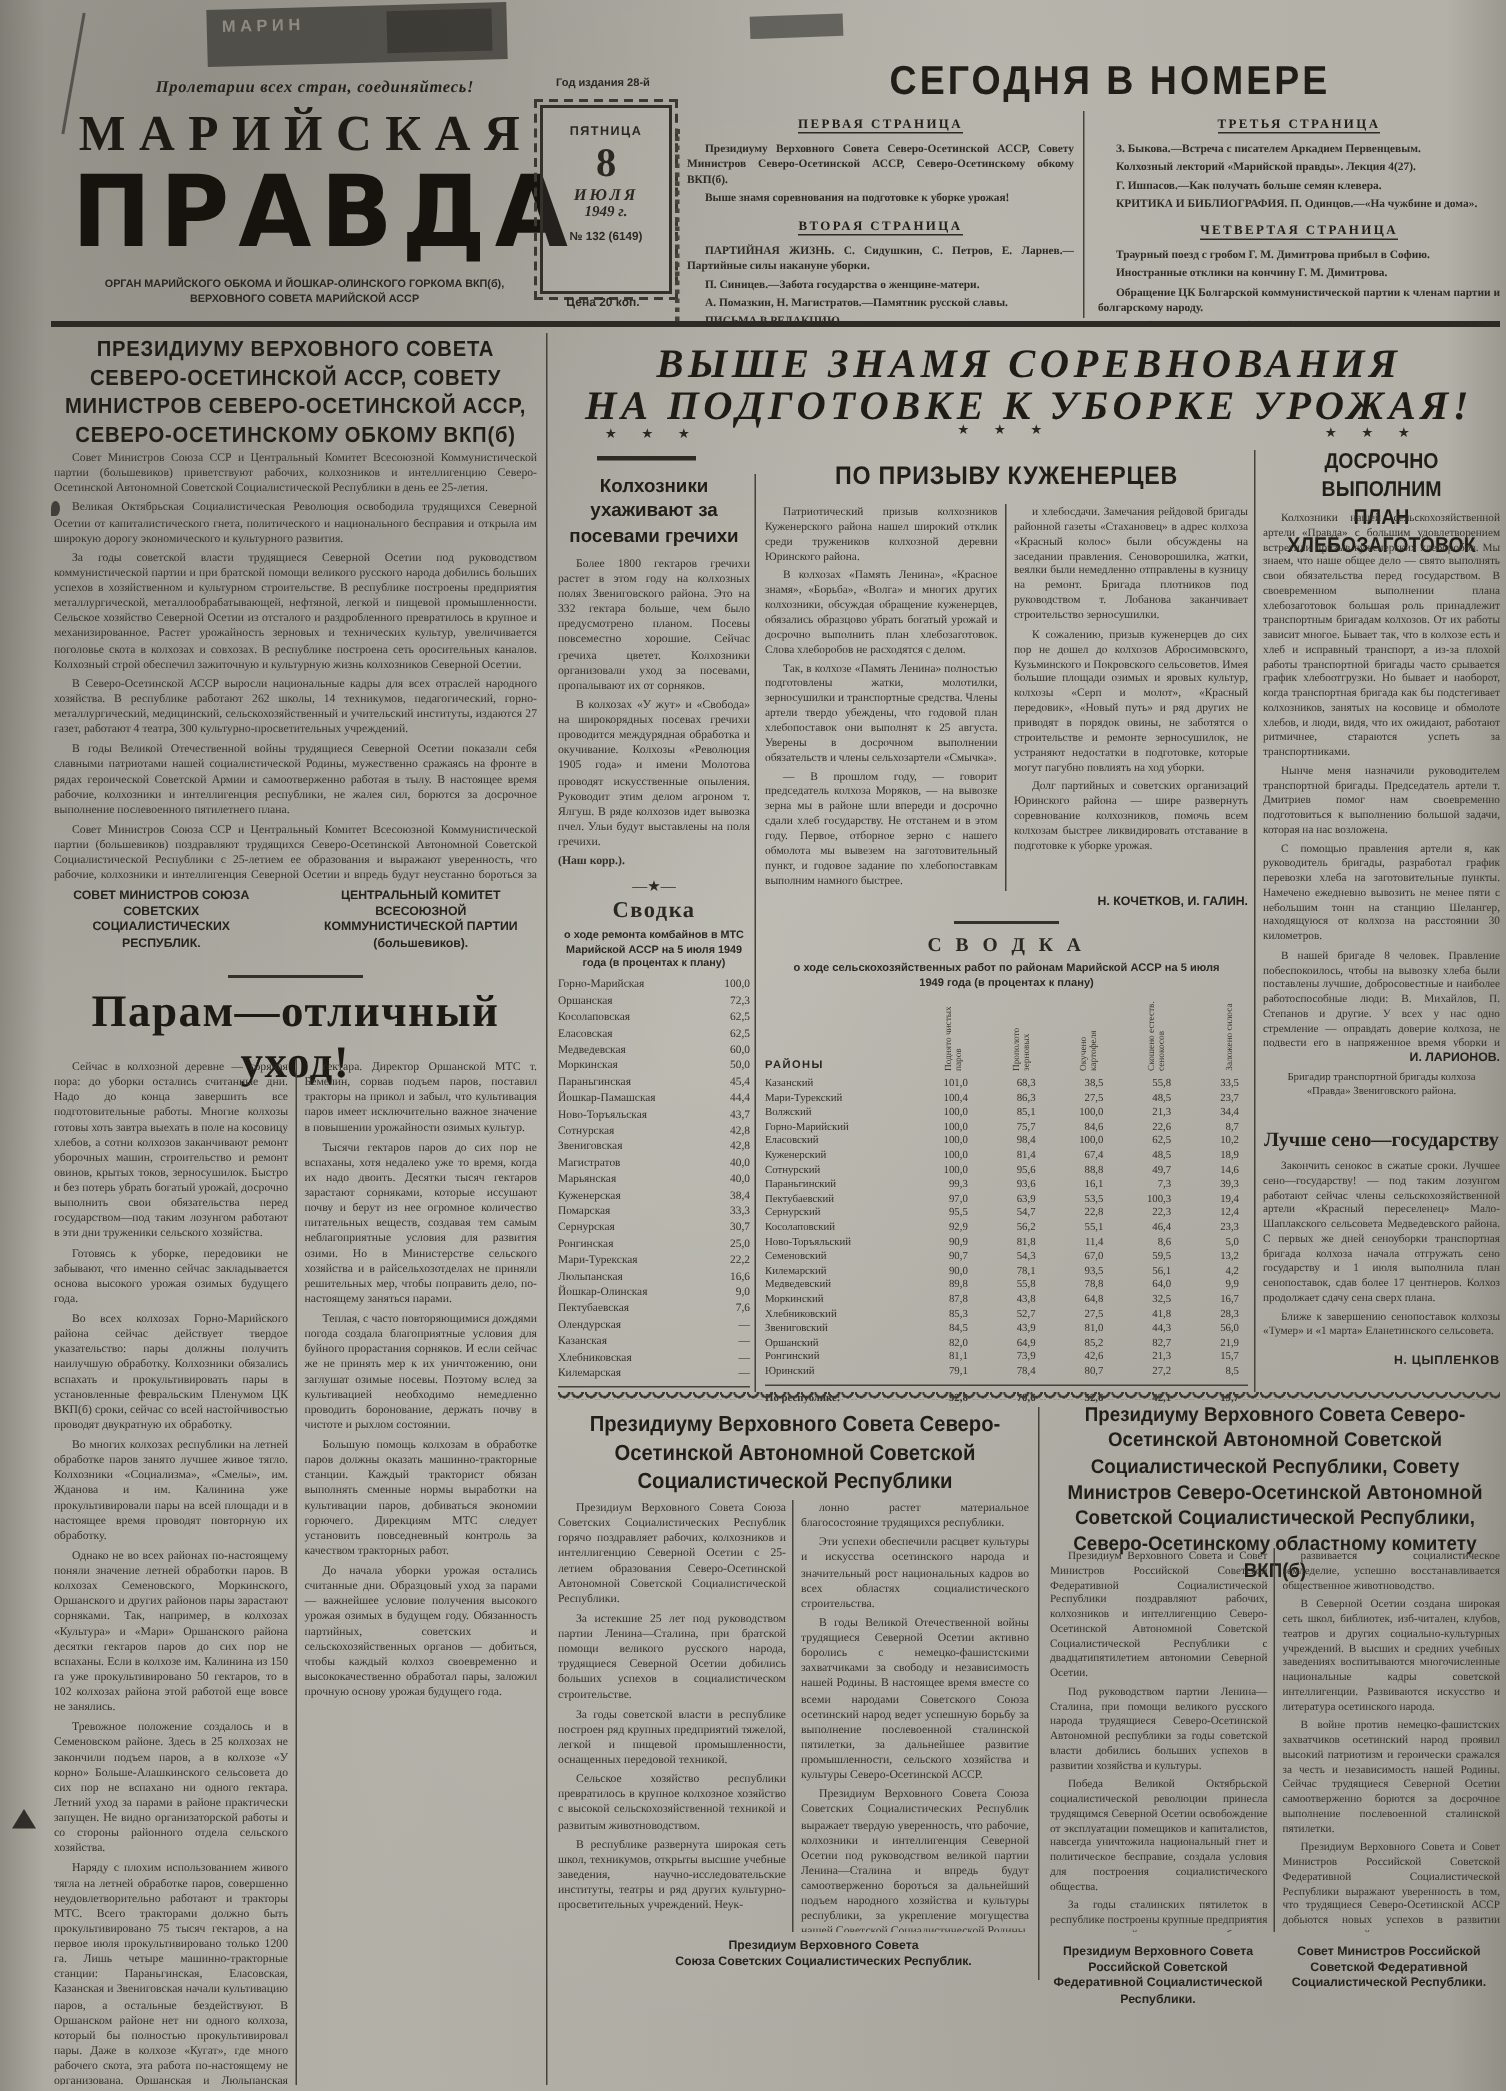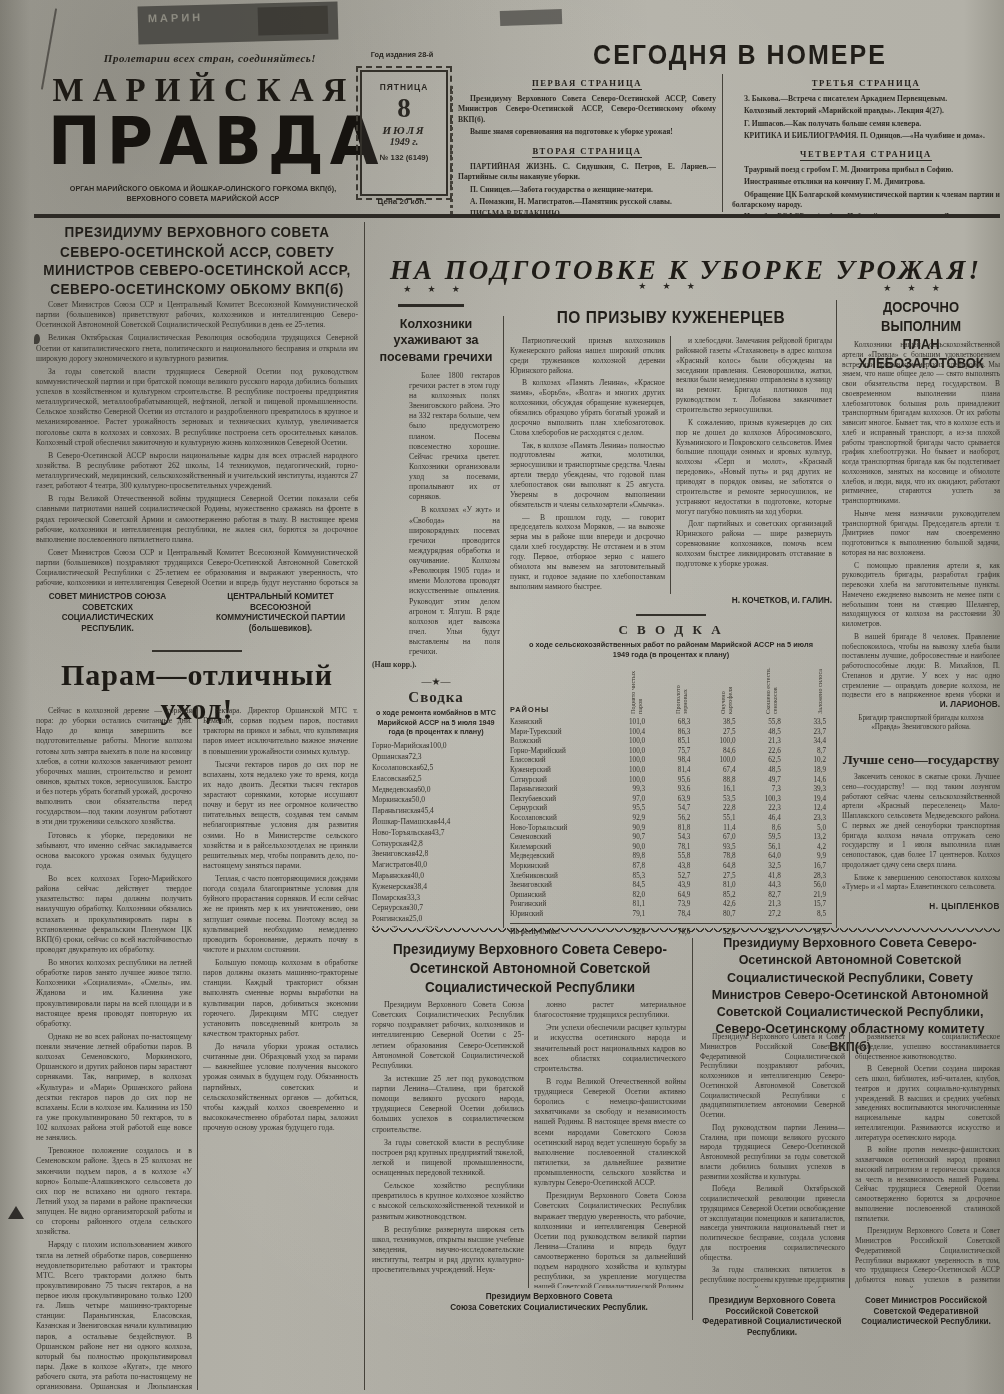--- a/index.html
+++ b/index.html
@@ -26,21 +26,21 @@
   .slogan{font-size:11px;font-style:italic;font-weight:bold;letter-spacing:.5px;color:#24211c;text-align:center;}
   .mast1{font-size:33px;font-weight:bold;letter-spacing:9px;color:#1d1a15;transform:scaleY(1.02);}
   .mast2{font-family:"DejaVu Sans",sans-serif;font-weight:900;font-size:63px;letter-spacing:6px;color:#16130f;transform:scaleY(1.05);line-height:1;}
   .datebox{border:2px solid #33302a;outline:2px dashed #3b3831;outline-offset:2px;background:rgba(255,255,252,.06);}
   .today-item{font-size:7.6px;font-weight:bold;line-height:1.35;text-indent:12px;margin:0 0 2px 0;text-align:justify;color:#2e2b25;}
   .sec-head{display:inline-block;font-size:8.6px;font-weight:bold;letter-spacing:1.6px;border-bottom:1.5px solid #2d2a25;padding-bottom:1px;color:#24211c;}
   .headline-sans{font-weight:bold;color:#211e19;line-height:1.3;}
   .banner{font-style:italic;font-weight:bold;letter-spacing:3px;color:#1f1c17;font-size:27px;line-height:1.1;}
   .stars{font-size:9px;letter-spacing:7px;color:#2b2823;}
   .sig{font-family:"Liberation Sans","DejaVu Sans",sans-serif;font-weight:bold;font-size:8.2px;line-height:1.3;color:#26231e;}
-  .mrow{display:flex;justify-content:flex-start;font-size:7.6px;line-height:10.8px;color:#33302a;}
+  .mrow{display:flex;justify-content:space-between;font-size:7.6px;line-height:10.8px;color:#33302a;}
   .mn{white-space:nowrap;}
   .mv{white-space:nowrap;}
   .drow{display:grid;grid-template-columns:96px repeat(5,1fr);font-size:7.2px;line-height:9.6px;color:#33302a;}
   .drow span:not(:first-child){text-align:right;padding-right:6px;}
   .dhead{display:grid;grid-template-columns:96px repeat(5,1fr);height:50px;align-items:end;gap:16px;}
   .vh{writing-mode:vertical-rl;transform:rotate(180deg);font-size:6.2px;line-height:1.1;max-height:50px;justify-self:end;margin-right:8px;color:#3a372f;}
   .artifact{background:#4b4a45;}
 </style>
 </head>
 <body>
@@ -150,29 +150,30 @@
   <div class="abs vrule" style="left:197px;top:706px;height:684px;"></div>
   <div class="abs clip txt just" style="left:203px;top:706px;width:155px;height:684px;">
 
   <p class="p">гектара. Директор Оршанской МТС т. Бемелин, сорвав подъем паров, поставил тракторы на прикол и забыл, что культивация паров имеет исключительно важное значение в повышении урожайности озимых культур.</p>
       <p class="p">Тысячи гектаров паров до сих пор не вспаханы, хотя недалеко уже то время, когда их надо двоить. Десятки тысяч гектаров зарастают сорняками, которые иссушают почву и берут из нее огромное количество питательных веществ, создавая тем самым неблагоприятные условия для развития озими. Но в Министерстве сельского хозяйства и в райсельхозотделах не приняли решительных мер, чтобы поправить дело, по-настоящему заняться парами.</p>
       <p class="p">Теплая, с часто повторяющимися дождями погода создала благоприятные условия для буйного прорастания сорняков. И если сейчас же не принять мер к их уничтожению, они заглушат озимые посевы. Поэтому вслед за культивацией необходимо немедленно проводить боронование, держать почву в чистоте и рыхлом состоянии.</p>
       <p class="p">Большую помощь колхозам в обработке паров должны оказать машинно-тракторные станции. Каждый тракторист обязан выполнять сменные нормы выработки на культивации паров, добиваться экономии горючего. Дирекциям МТС следует установить повседневный контроль за качеством тракторных работ.</p>
       <p class="p">До начала уборки урожая остались считанные дни. Образцовый уход за парами — важнейшее условие получения высокого урожая озимых в будущем году. Обязанность партийных, советских и сельскохозяйственных органов — добиться, чтобы каждый колхоз своевременно и высококачественно обработал пары, заложил прочную основу урожая будущего года.</p>
     </div>
 
+  <div class="abs center banner" style="left:372px;top:228px;width:628px;">ВЫШЕ ЗНАМЯ СОРЕВНОВАНИЯ</div>
   <div class="abs center banner" style="left:372px;top:256px;width:628px;">НА ПОДГОТОВКЕ К УБОРКЕ УРОЖАЯ!</div>
   <div class="abs center stars" style="left:380px;top:284px;width:110px;">★ ★ ★</div>
   <div class="abs center stars" style="left:615px;top:281px;width:110px;">★ ★ ★</div>
   <div class="abs center stars" style="left:860px;top:283px;width:110px;">★ ★ ★</div>
   <div class="abs" style="left:398px;top:304px;width:66px;height:3px;background:#2d2a25;"></div>
 
   <div class="abs clip" style="left:372px;top:316px;width:128px;height:612px;">
     <div class="center sans headline-sans" style="font-size:12.5px;">Колхозники ухаживают за посевами гречихи</div>
-    <div class="txt just" style="margin-top:6px;margin-left:37px;">
+    <div class="txt just" style="margin-top:6px;">
 
     <p class="p">Более 1800 гектаров гречихи растет в этом году на колхозных полях Звениговского района. Это на 332 гектара больше, чем было предусмотрено планом. Посевы повсеместно хорошие. Сейчас гречиха цветет. Колхозники организовали уход за посевами, пропалывают их от сорняков.</p>
         <p class="p">В колхозах «У жут» и «Свобода» на широкорядных посевах гречихи проводится междурядная обработка и окучивание. Колхозы «Революция 1905 года» и имени Молотова проводят искусственные опыления. Руководит этим делом агроном т. Ялгуш. В ряде колхозов идет вывозка пчел. Ульи будут выставлены на поля гречихи.</p>
       </div>
     <div class="txt b" style="text-align:left;margin-top:2px;">(Наш корр.).</div>
     <div class="center" style="font-size:10px;margin:6px 0 2px;">—★—</div>
     <div class="center b" style="font-size:15px;letter-spacing:1px;">Сводка</div>
     <div class="center sans b" style="font-size:7.2px;line-height:1.3;margin-top:2px;">о ходе ремонта комбайнов в МТС Марийской АССР на 5 июля 1949 года (в процентах к плану)</div>
     <div style="margin-top:5px;">
 
@@ -275,21 +276,21 @@
           <span class="mn">Йошкар-Олинская</span>
           <span class="mv">9,0</span>
         </div>
 
         <div class="mrow">
           <span class="mn">Пектубаевская</span>
           <span class="mv">7,6</span>
         </div>
 
         <div class="mrow">
-          <span class="mn">Оршанского</span>
+          <span class="mn">Олендурская</span>
           <span class="mv">—</span>
         </div>
 
         <div class="mrow">
           <span class="mn">Казанская</span>
           <span class="mv">—</span>
         </div>
 
         <div class="mrow">
           <span class="mn">Хлебниковская</span>

